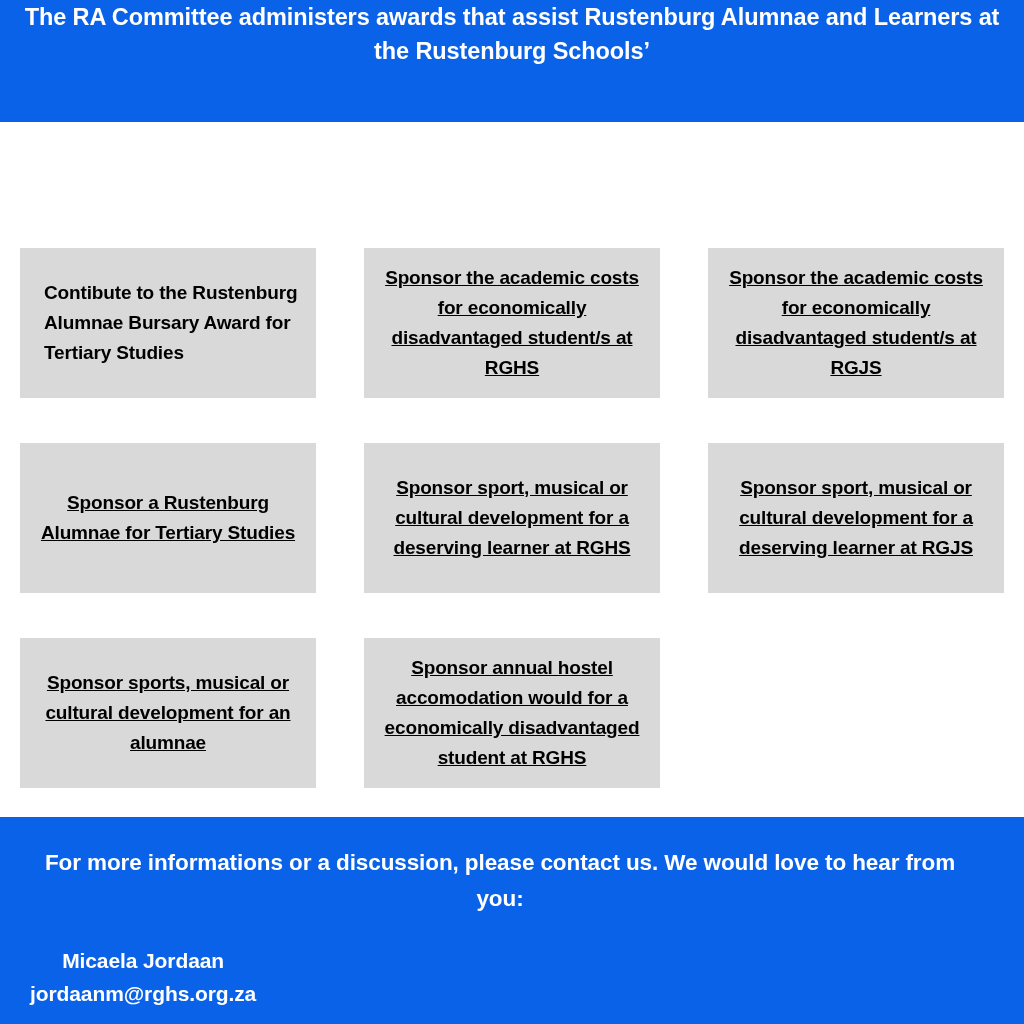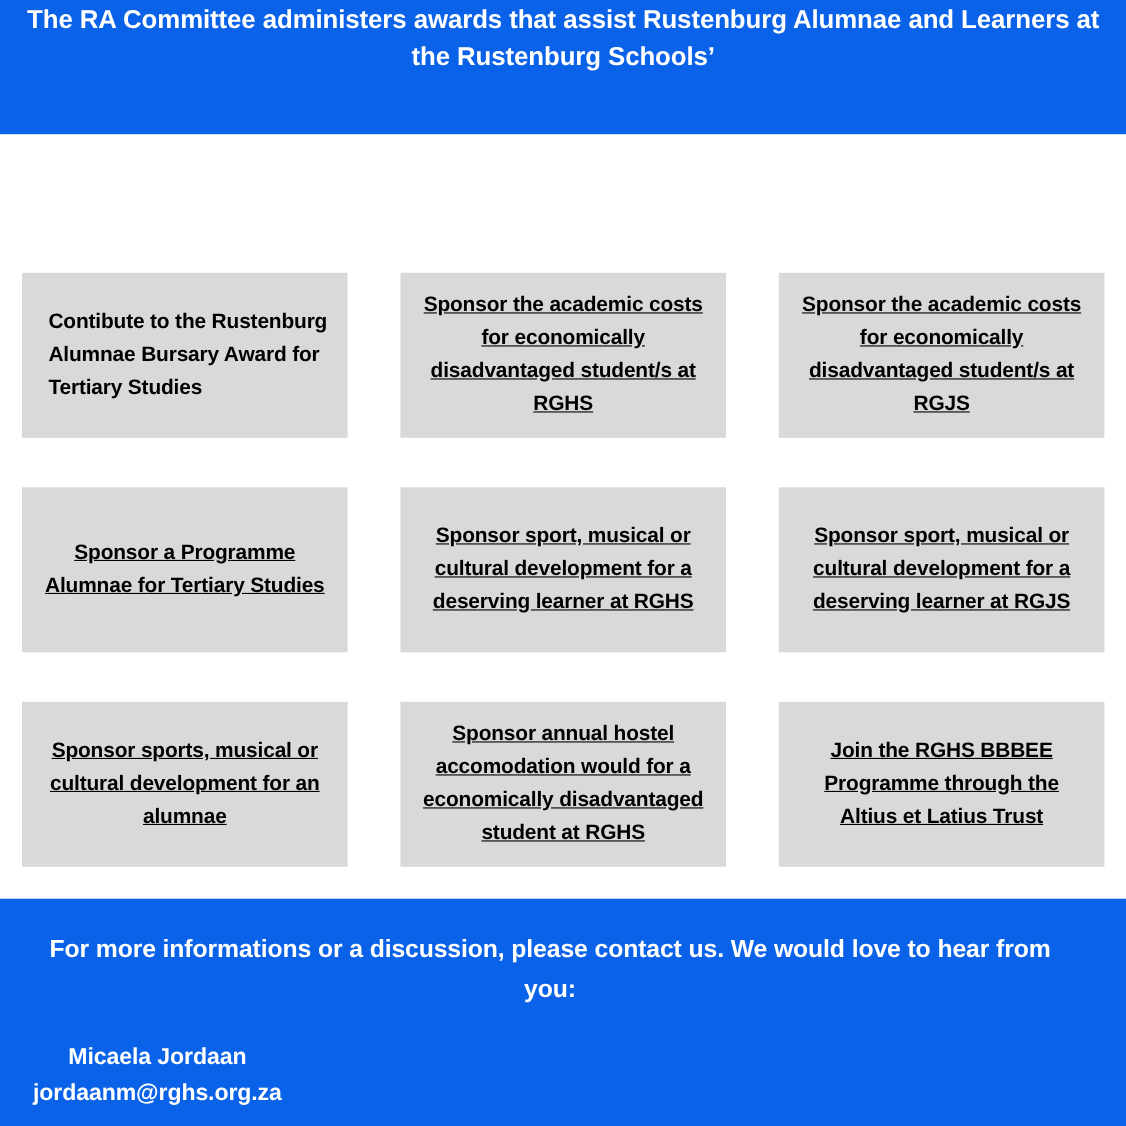--- a/index.html
+++ b/index.html
@@ -131,42 +131,39 @@
 
       <div class="card center">
         <div class="card-text">Sponsor the academic costs for economically disadvantaged student/s at RGHS</div>
       </div>
 
       <div class="card center">
         <div class="card-text">Sponsor the academic costs for economically disadvantaged student/s at RGJS</div>
       </div>
 
       <div class="card center">
-        <div class="card-text">Sponsor a Programme Alumnae for Tertiary Studies</div>
+        <div class="card-text">Sponsor a Rustenburg Alumnae for Tertiary Studies</div>
       </div>
 
       <div class="card center">
         <div class="card-text">Sponsor sport, musical or cultural development for a deserving learner at RGHS</div>
       </div>
 
       <div class="card center">
         <div class="card-text">Sponsor sport, musical or cultural development for a deserving learner at RGJS</div>
       </div>
 
       <div class="card center">
         <div class="card-text">Sponsor sports, musical or cultural development for an alumnae</div>
       </div>
 
       <div class="card center">
         <div class="card-text">Sponsor annual hostel accomodation would for a economically disadvantaged student at RGHS</div>
       </div>
 
-      <div class="card center">
-        <div class="card-text">Join the RGHS BBBEE Programme through the Altius et Latius Trust</div>
-      </div>
 
     </div>
   </div>
 
   <div class="footer-band">
     <div class="footer-lead">For more informations or a discussion, please contact us. We would love to hear from you:</div>
     <div class="footer-contact">
       <div class="footer-name">Micaela Jordaan</div>
       <div class="footer-email">jordaanm@rghs.org.za</div>
     </div>

